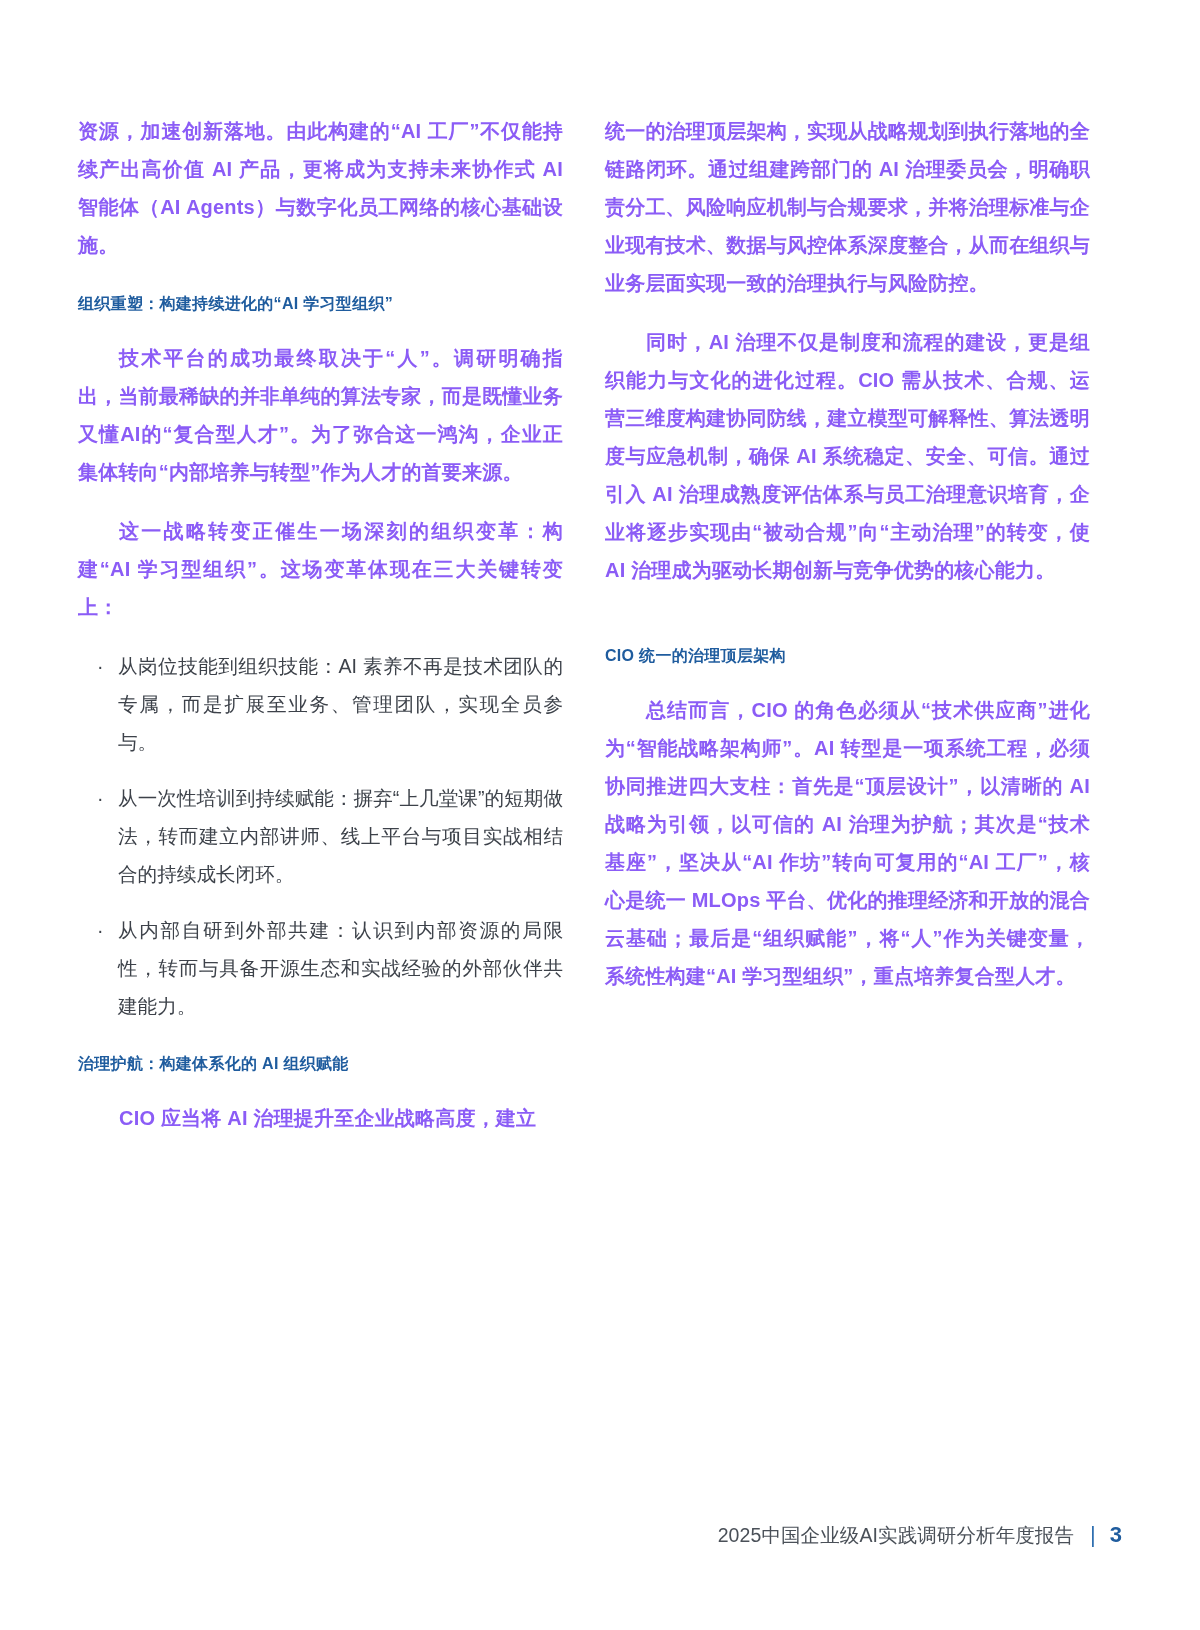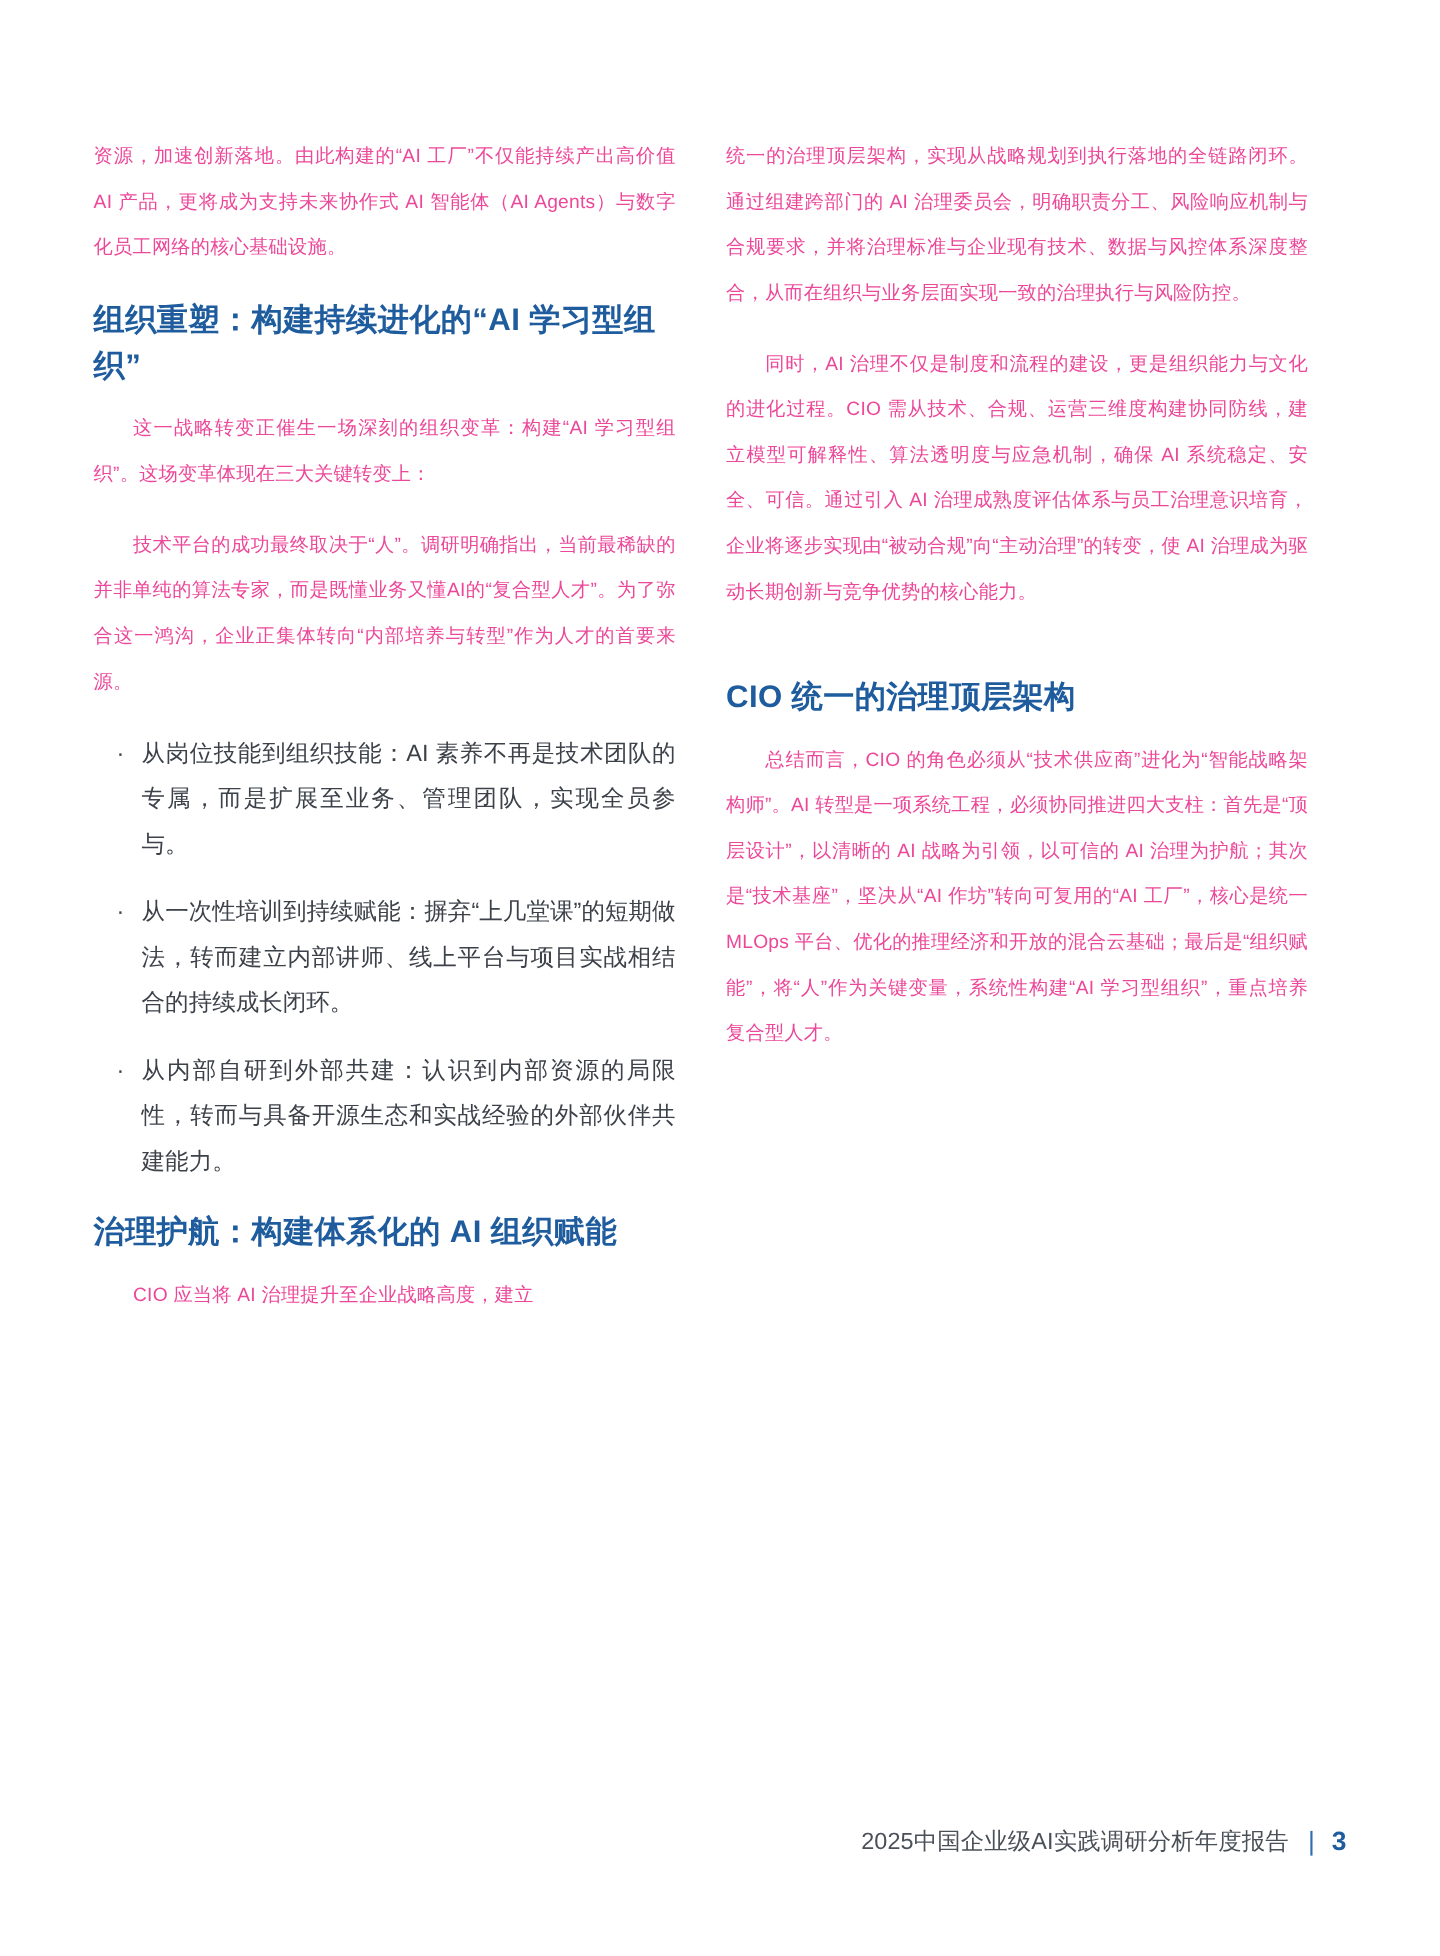--- a/index.html
+++ b/index.html
@@ -29,37 +29,37 @@
     width: 1012px;
     display: flex;
     gap: 42px;
   }
   .col {
     width: 485px;
     flex: 0 0 485px;
   }
   p.body-text {
     margin: 0 0 21px 0;
-    font-size: 16px;
+    font-size: 20px;
     line-height: 38px;
     letter-spacing: 0.2px;
-    color: #ec4899;
+    color: #8b5cf6;
     text-align: justify;
     text-justify: inter-character;
-    font-weight: 400;
+    font-weight: 700;
   }
   p.body-text.indent {
     text-indent: 2.05em;
   }
   p.body-text.last {
     margin-bottom: 0;
   }
   h2.section-heading {
     margin: 14px 0 16px 0;
-    font-size: 26px;
+    font-size: 16px;
     line-height: 38px;
     font-weight: 700;
     color: #1f5c9e;
     letter-spacing: 0.3px;
   }
   h2.section-heading.tight-top {
     margin-top: 10px;
   }
   h2.section-heading.spaced {
     margin-top: 48px;
@@ -124,23 +124,23 @@
 <div class="page">
 
   <div class="columns">
 
     <div class="col">
 
       <p class="body-text">资源，加速创新落地。由此构建的“AI 工厂”不仅能持续产出高价值 AI 产品，更将成为支持未来协作式 AI 智能体（AI Agents）与数字化员工网络的核心基础设施。</p>
 
       <h2 class="section-heading tight-top">组织重塑：构建持续进化的“AI 学习型组织”</h2>
 
+      <p class="body-text indent">技术平台的成功最终取决于“人”。调研明确指出，当前最稀缺的并非单纯的算法专家，而是既懂业务又懂AI的“复合型人才”。为了弥合这一鸿沟，企业正集体转向“内部培养与转型”作为人才的首要来源。</p>
+
       <p class="body-text indent">这一战略转变正催生一场深刻的组织变革：构建“AI 学习型组织”。这场变革体现在三大关键转变上：</p>
-
-      <p class="body-text indent">技术平台的成功最终取决于“人”。调研明确指出，当前最稀缺的并非单纯的算法专家，而是既懂业务又懂AI的“复合型人才”。为了弥合这一鸿沟，企业正集体转向“内部培养与转型”作为人才的首要来源。</p>
 
       <ul class="bullets">
         <li>
           <span class="dot">·</span>
           <span>从岗位技能到组织技能：AI 素养不再是技术团队的专属，而是扩展至业务、管理团队，实现全员参与。</span>
         </li>
         <li>
           <span class="dot">·</span>
           <span>从一次性培训到持续赋能：摒弃“上几堂课”的短期做法，转而建立内部讲师、线上平台与项目实战相结合的持续成长闭环。</span>
         </li>

